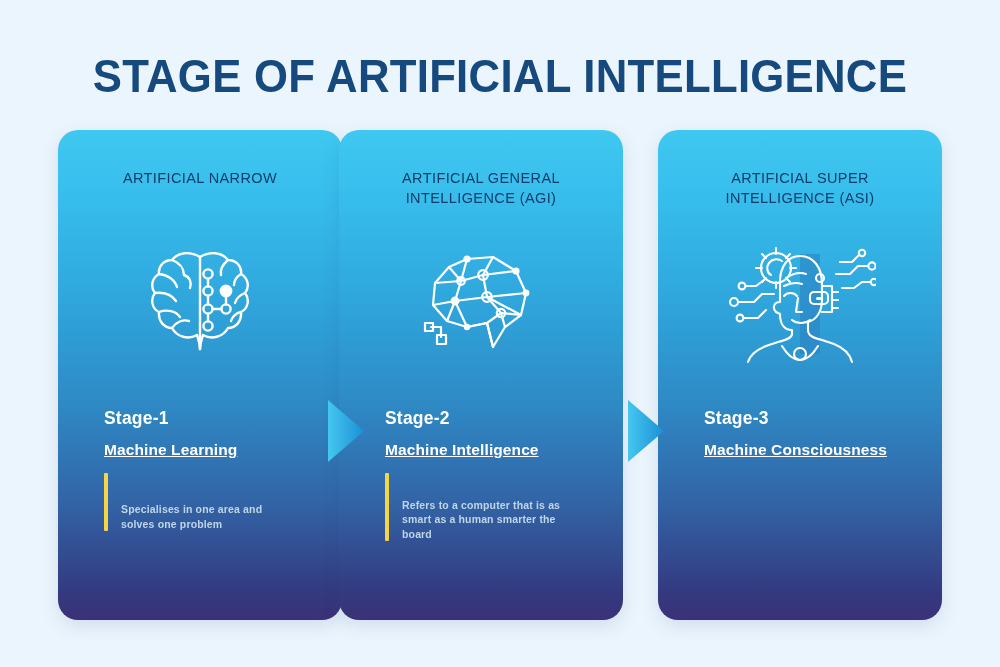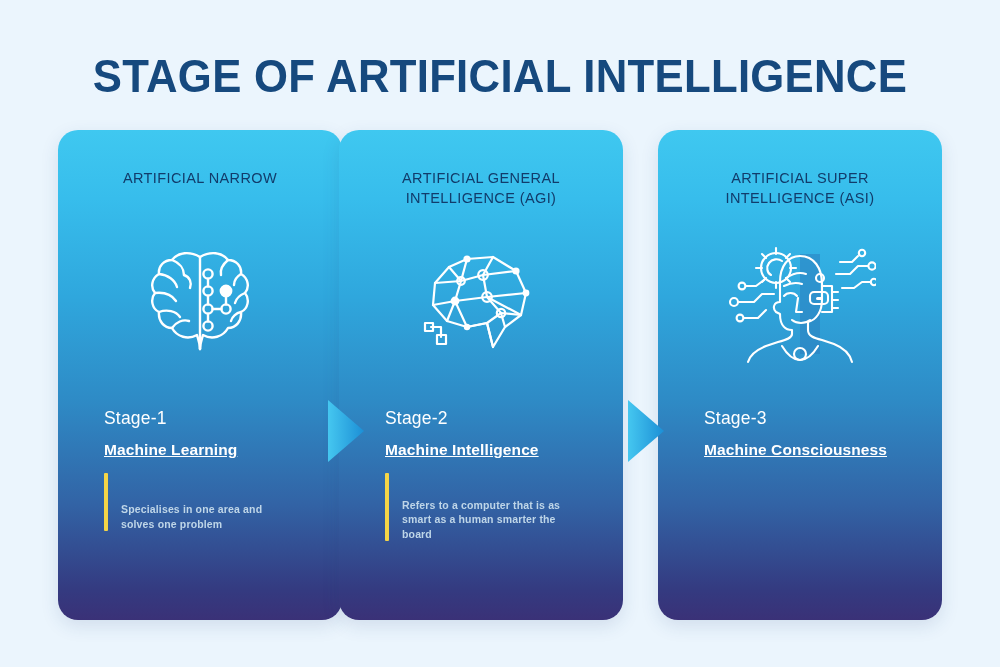--- a/index.html
+++ b/index.html
@@ -62,21 +62,21 @@
     height:130px;
     display:flex; align-items:center; justify-content:center;
   }
 
   .body {
     position:absolute; left:46px; right:24px; top:278px;
   }
   .stage {
     color:#FFFFFF;
     font-size:17.5px;
-    font-weight:400;
+    font-weight:700;
     letter-spacing:0.2px;
     margin-bottom:12px;
   }
   .mname {
     color:#FFFFFF;
     font-size:15.5px;
     font-weight:700;
     letter-spacing:0.1px;
     margin-bottom:14px;
     text-decoration:underline;

